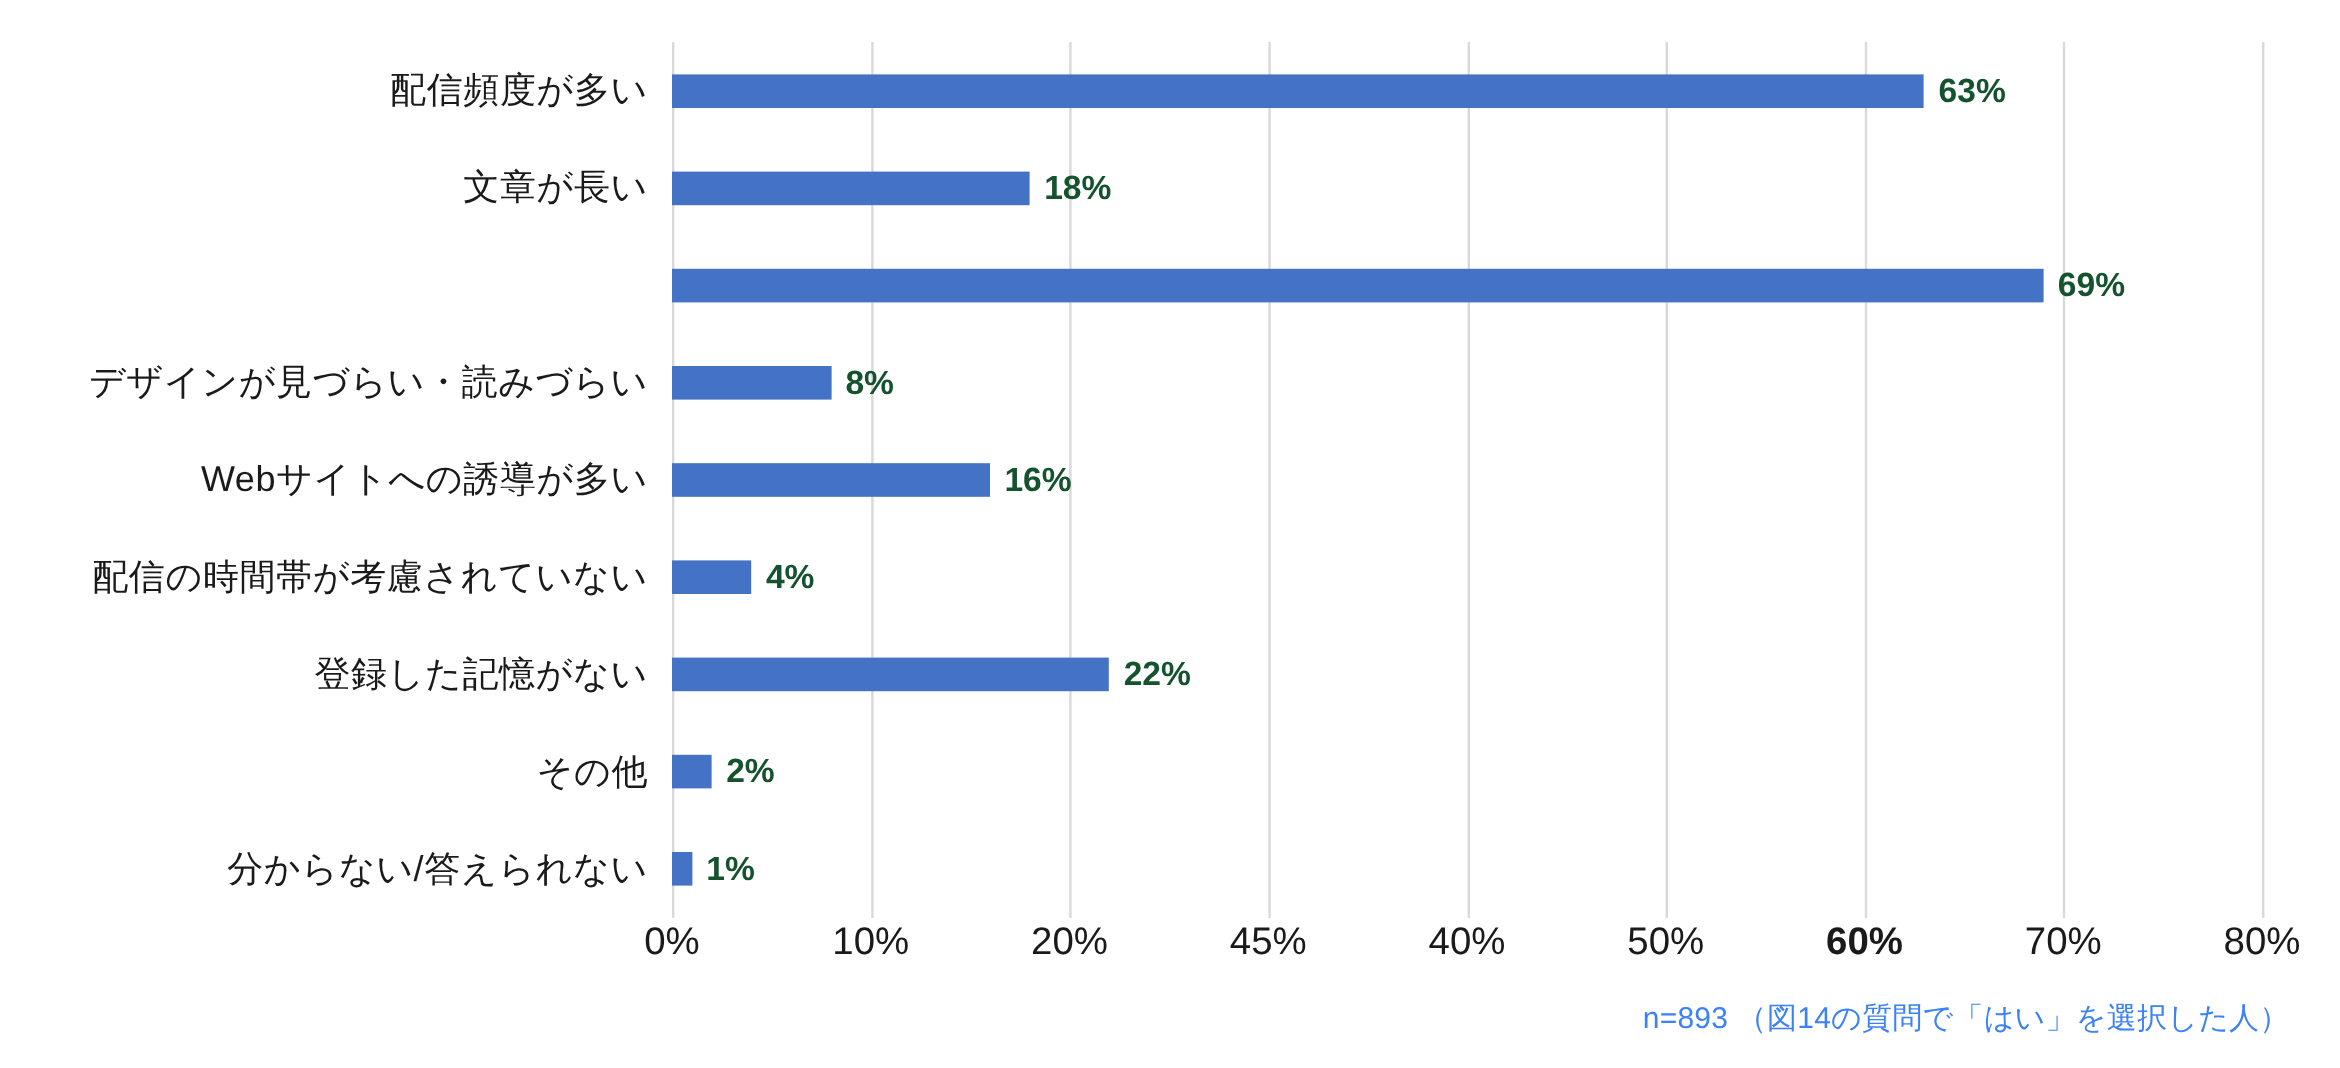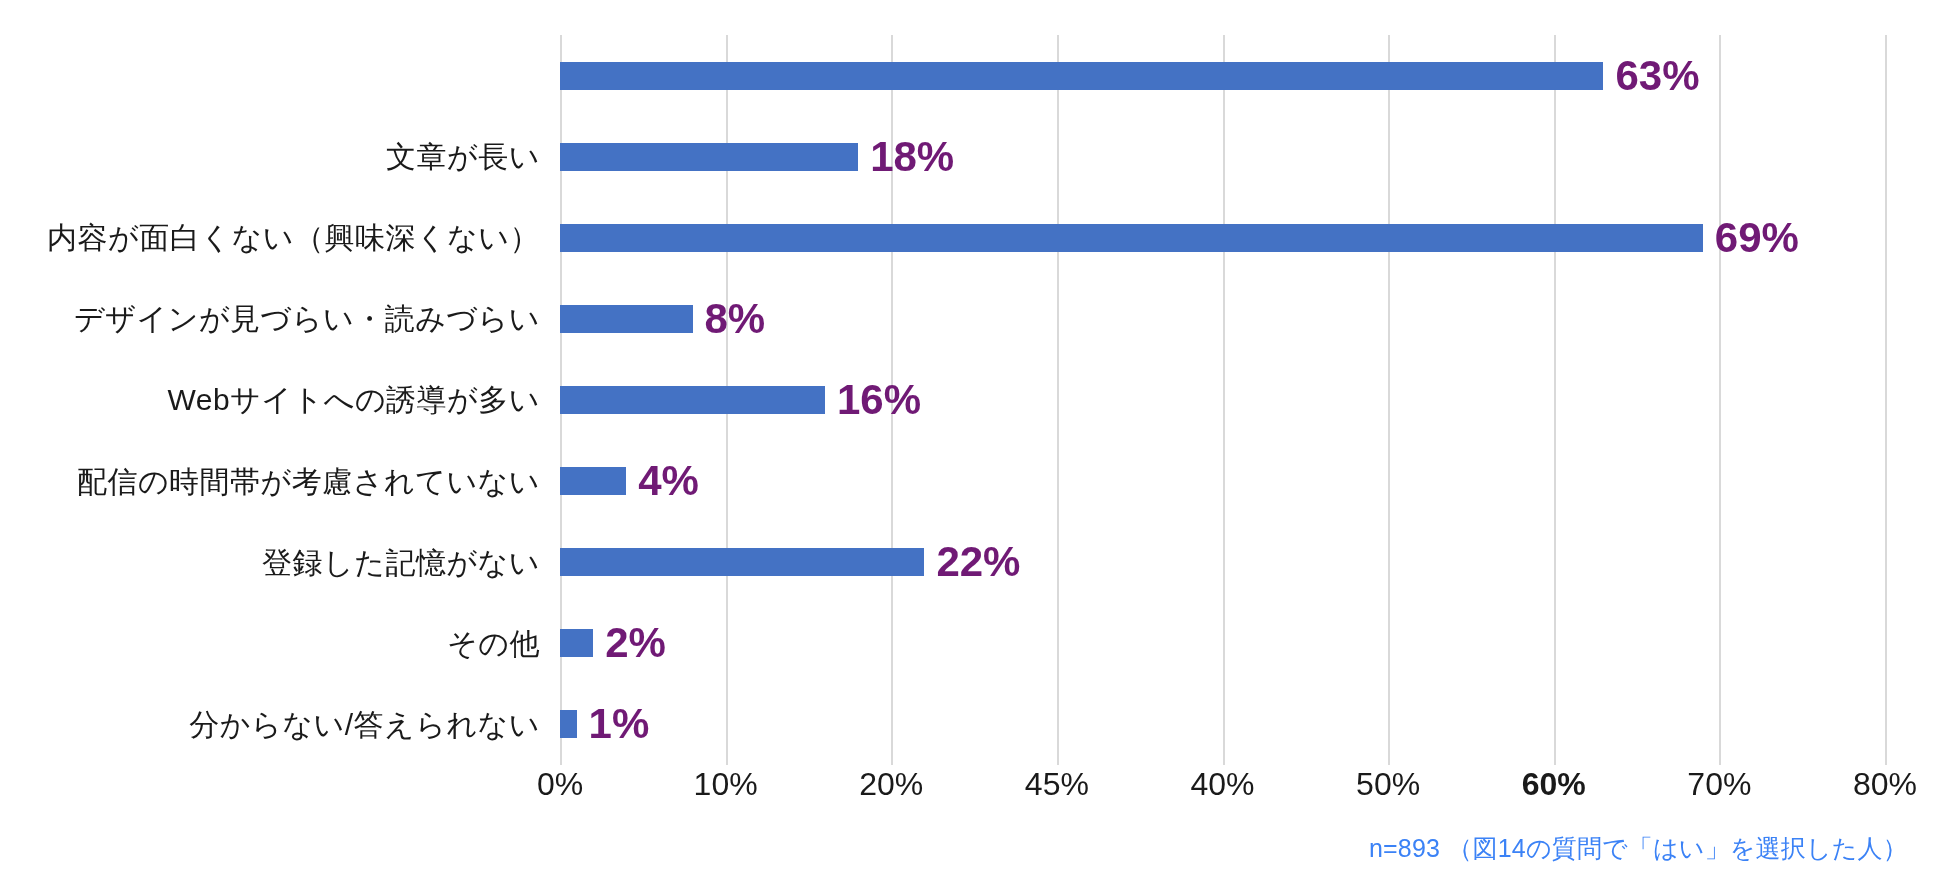--- a/index.html
+++ b/index.html
@@ -54,23 +54,23 @@
     top: 50%;
     transform: translateY(-50%);
     height: 28px;
     background: #4472C4;
   }
 
   .bar-value {
     position: absolute;
     top: 50%;
     transform: translateY(-50%);
-    font-size: 42px;
+    font-size: 28px;
     font-weight: bold;
-    color: #701a75;
+    color: #14532d;
     white-space: nowrap;
     line-height: 1;
   }
 
   
   #cat-labels {
     position: absolute;
     left: 0;
     top: 35px;
     width: 540px;
@@ -121,25 +121,25 @@
     white-space: nowrap;
     letter-spacing: 0.2px;
   }
 </style>
 </head>
 <body>
 
 <div id="page">
 
   <div id="cat-labels">
+      <div class="cat-label-row" style="top: 0px; height: 81.1111px;">
+        <span class="cat-label">配信頻度が多い</span>
+      </div>
       <div class="cat-label-row" style="top: 81.1111px; height: 81.1111px;">
         <span class="cat-label">文章が長い</span>
-      </div>
-      <div class="cat-label-row" style="top: 162.222px; height: 81.1111px;">
-        <span class="cat-label">内容が面白くない（興味深くない）</span>
       </div>
       <div class="cat-label-row" style="top: 243.333px; height: 81.1111px;">
         <span class="cat-label">デザインが見づらい・読みづらい</span>
       </div>
       <div class="cat-label-row" style="top: 405.556px; height: 81.1111px;">
         <span class="cat-label">配信の時間帯が考慮されていない</span>
       </div>
       <div class="cat-label-row" style="top: 324.444px; height: 81.1111px;">
         <span class="cat-label">Webサイトへの誘導が多い</span>
       </div>

